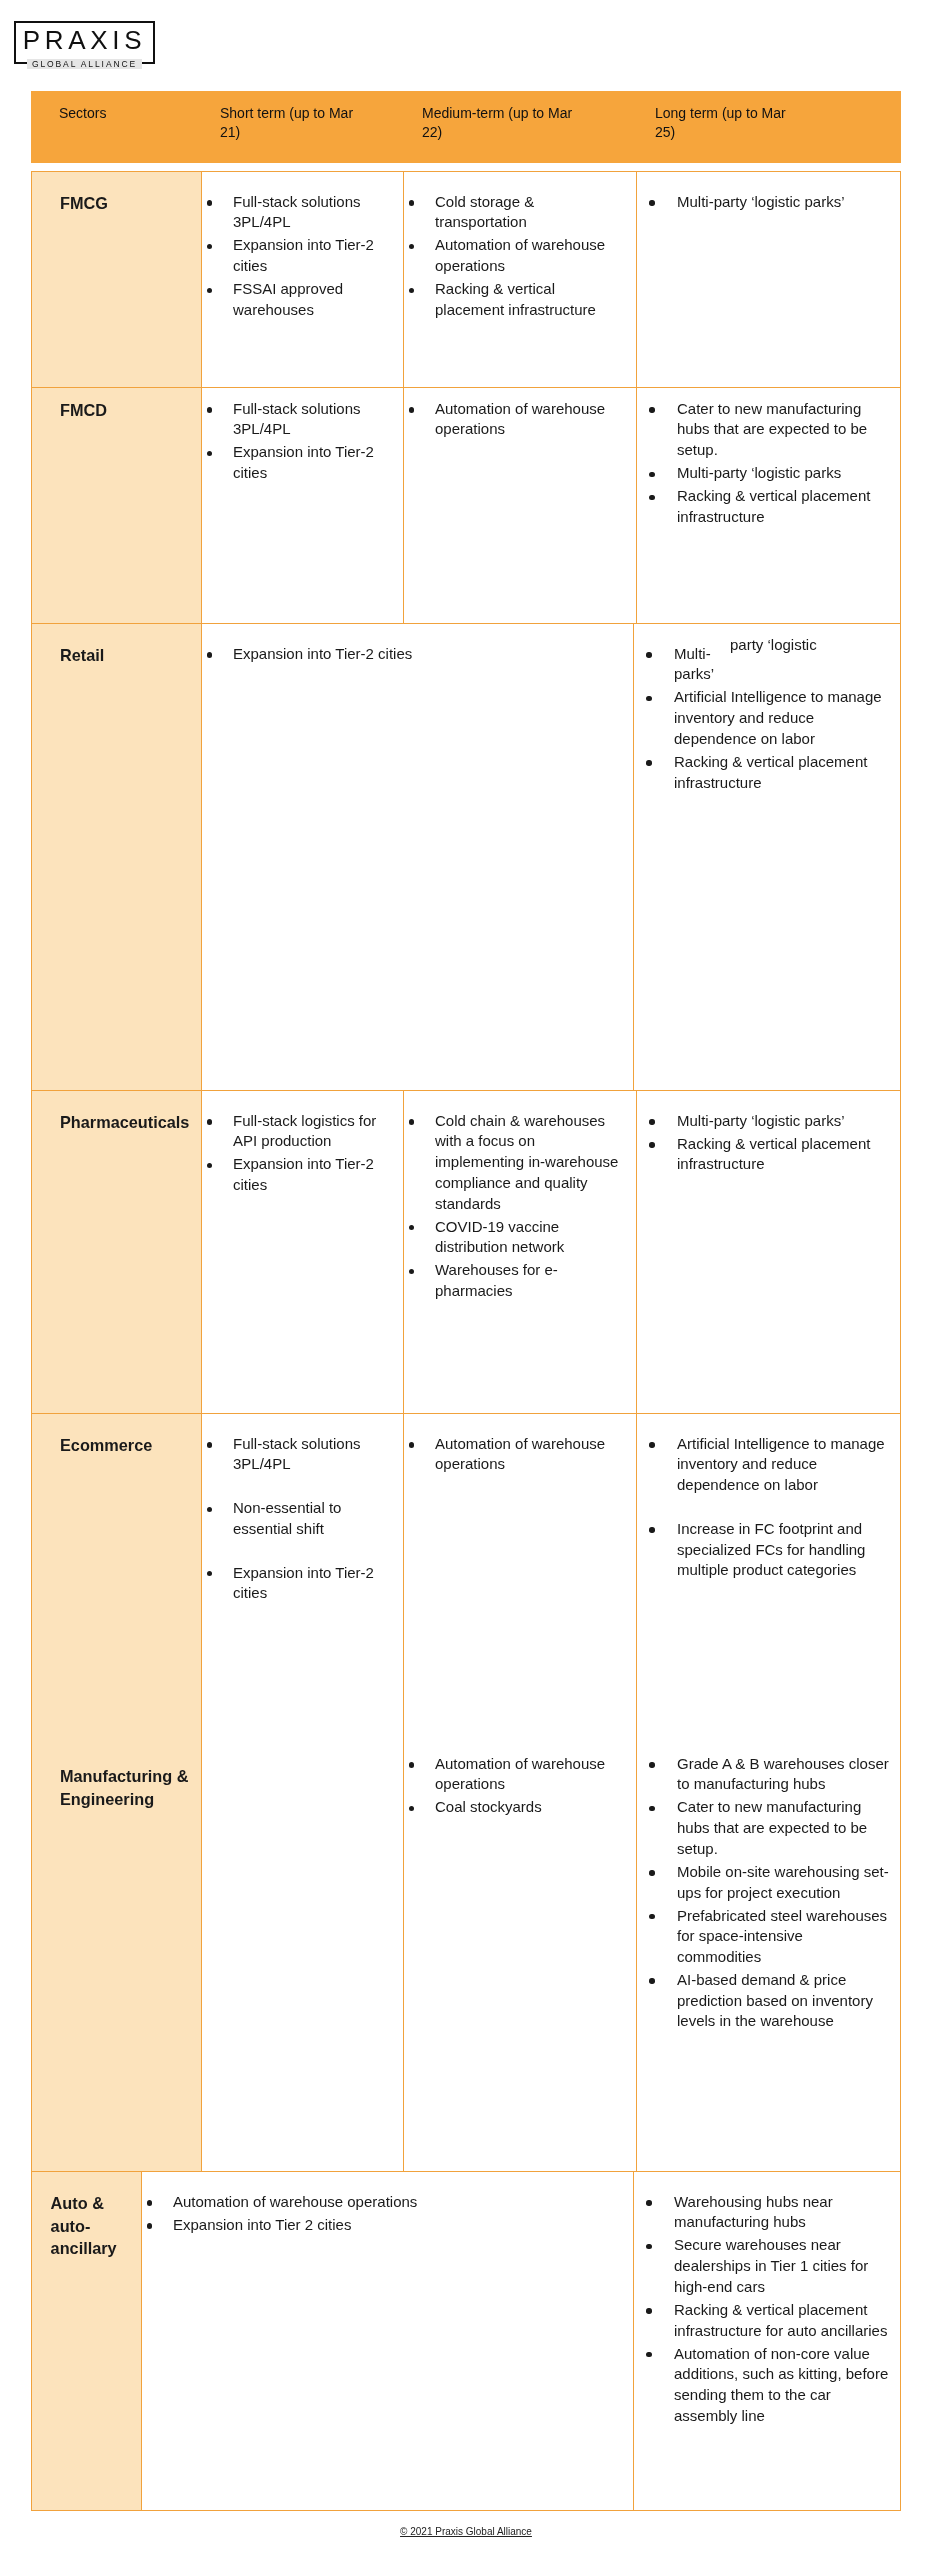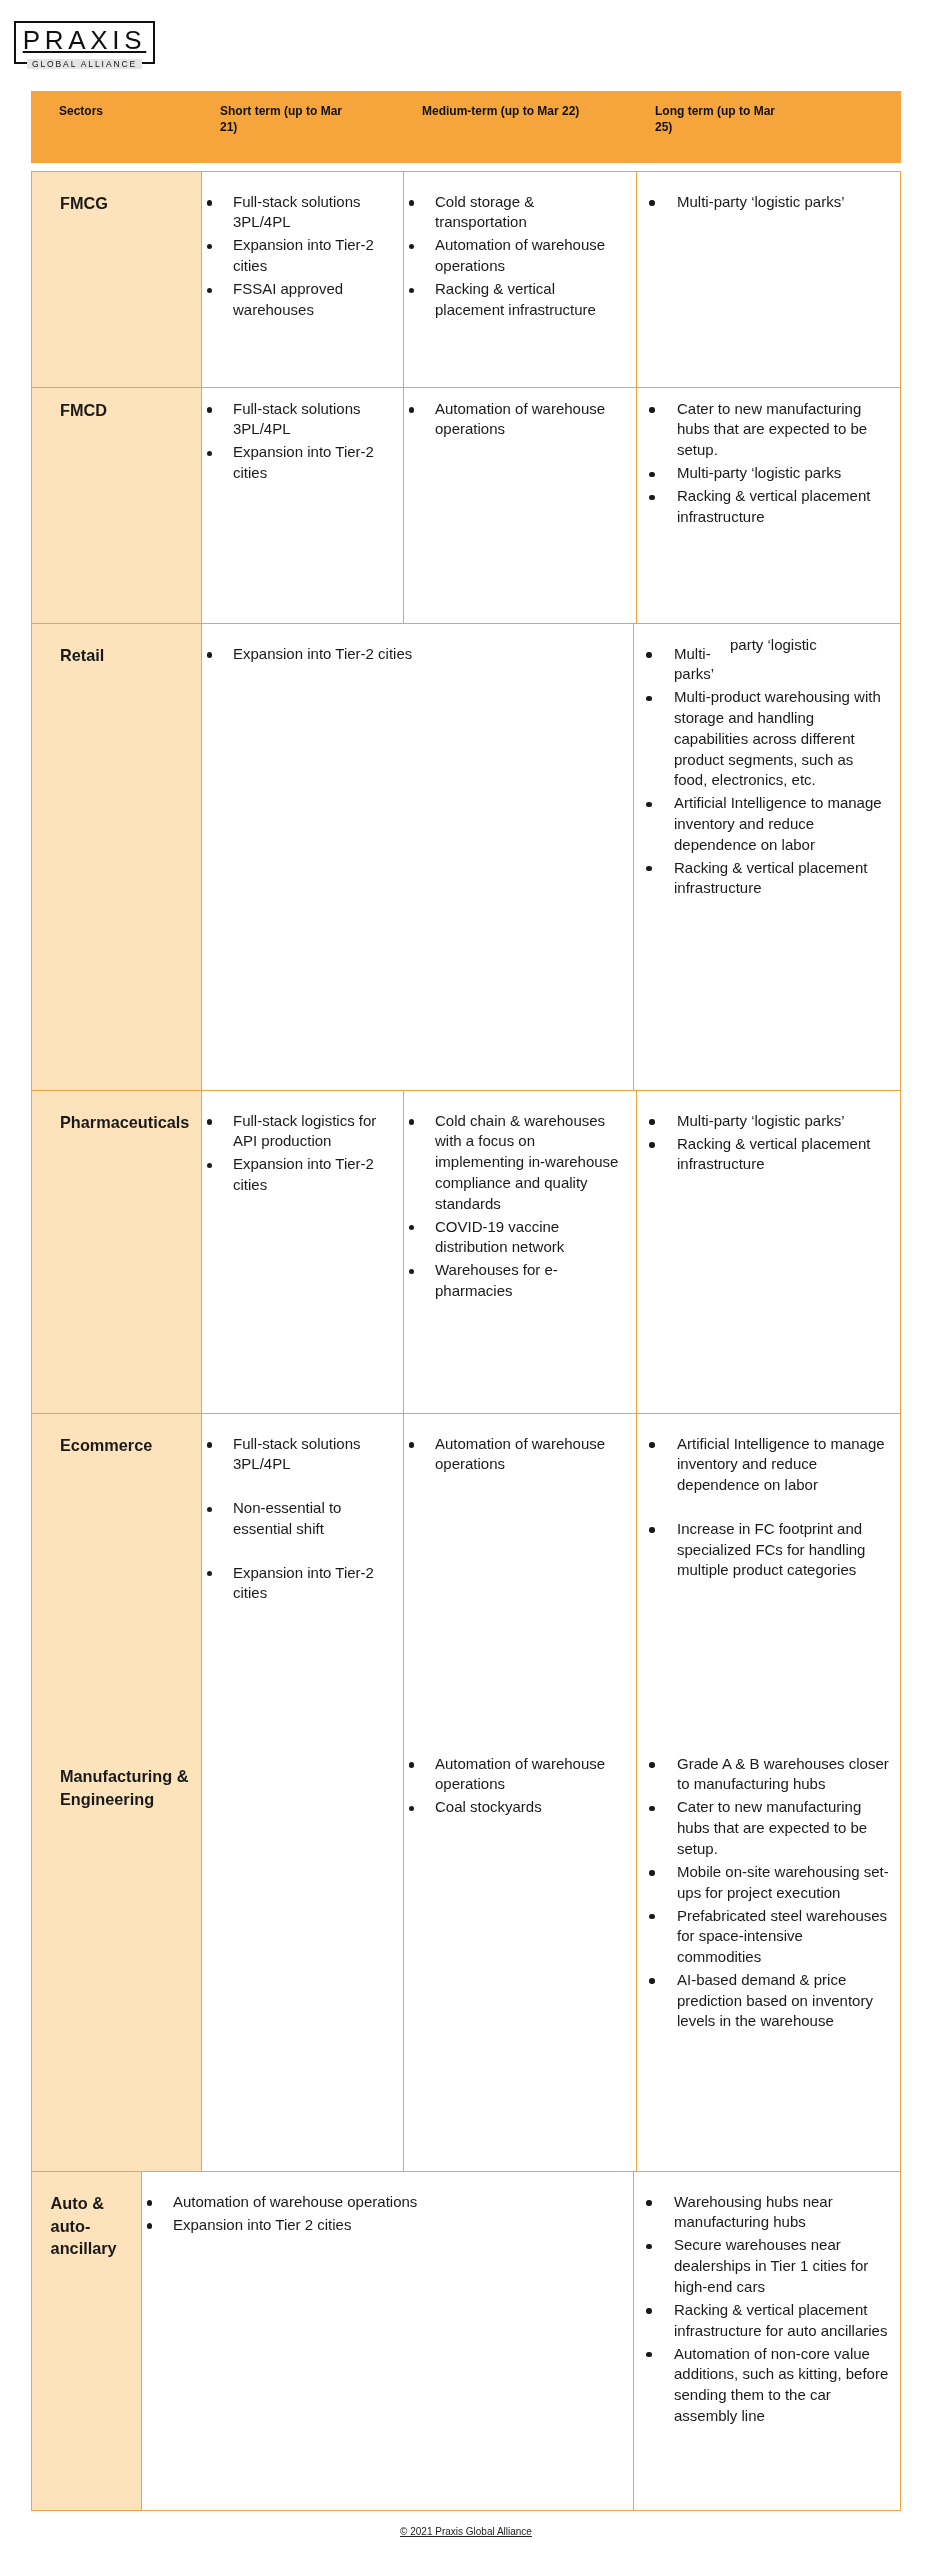--- a/index.html
+++ b/index.html
@@ -7,28 +7,28 @@
     --fill:#FCE3BC;
     --bord:#F1A23C;
     --ink:#1a1a1a;
   }
   html,body{margin:0;padding:0;background:#ffffff;}
   body{font-family:"Liberation Sans", sans-serif;color:var(--ink);}
   .page{position:relative;width:932px;height:2576px;background:#fff;overflow:hidden;}
 
   
   .logo{position:absolute;top:21px;left:14px;width:137px;height:39px;border:2.3px solid #101010;}
-  .logo-title{text-align:center;font-size:26px;letter-spacing:4.7px;padding-top:1.6px;font-weight:400;color:#101010;text-decoration:underline;}
+  .logo-title{text-align:center;font-size:26px;letter-spacing:4.7px;padding-top:1.6px;font-weight:400;color:#101010;}
   .logo-sub{position:absolute;left:50%;bottom:-7px;transform:translateX(-50%);background:#e5e5e5;
     padding:0 5.4px;font-size:8.5px;letter-spacing:1.9px;white-space:nowrap;color:#101010;font-weight:500;}
 
   
   .tbl{position:absolute;left:31px;top:91px;width:870px;}
   .thead{display:flex;background:var(--orange);min-height:72px;box-sizing:border-box;}
-  .th{box-sizing:border-box;padding:13.2px 6.2px 0 20px;font-weight:700;font-size:12px;line-height:1.32;color:#111;}
+  .th{box-sizing:border-box;padding:13.2px 6.2px 0 20px;font-weight:400;font-size:14px;line-height:1.32;color:#111;}
   .th span{display:inline-block;}
   .c-sector{width:169px;}
   .c-short{width:202px;}
   .c-medium{width:233px;}
   .c-long{flex:1;}
   .th.c-sector{padding-left:28px;}
   .th.c-short span{max-width:140px;}
   .th.c-medium span{max-width:162px;}
   .th.c-long span{max-width:138px;}
 
@@ -148,21 +148,20 @@
             <li>Expansion into Tier-2 cities</li>
           </ul>
         </div>
         <div class="cell w-long">
           <ul class="blist blist--wide">
             <li class="li-multi">
               <span>Multi-</span>
               <span class="multi-overlap">party ‘logistic</span>
               <span class="multi-parks">parks’</span>
             </li>
-            <li>Multi-product warehousing with storage and handling capabilities across different product segments, such as food, electronics, etc.</li>
             <li>Artificial Intelligence to manage inventory and reduce dependence on labor</li>
             <li>Racking &amp; vertical placement infrastructure</li>
           </ul>
         </div>
       </div>
 
       <div class="row h-pharma">
         <div class="cell cell-sector w-sector">Pharmaceuticals</div>
         <div class="cell w-short">
           <ul class="blist">

